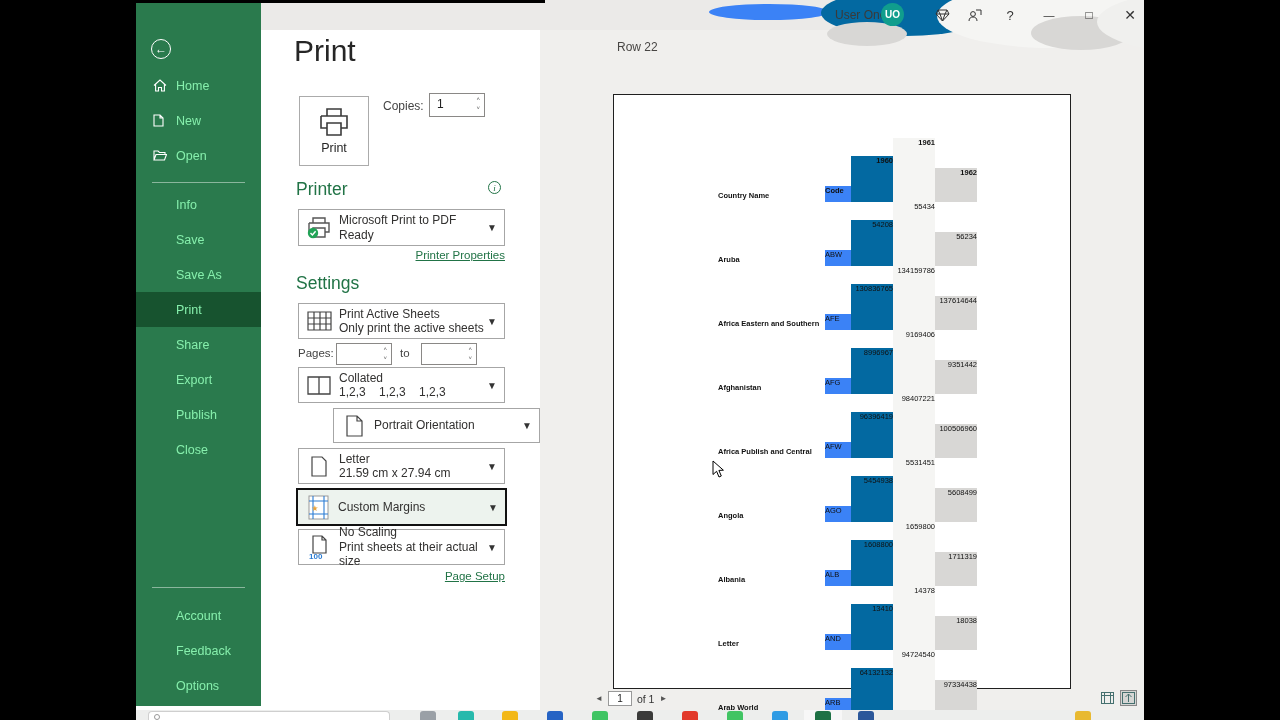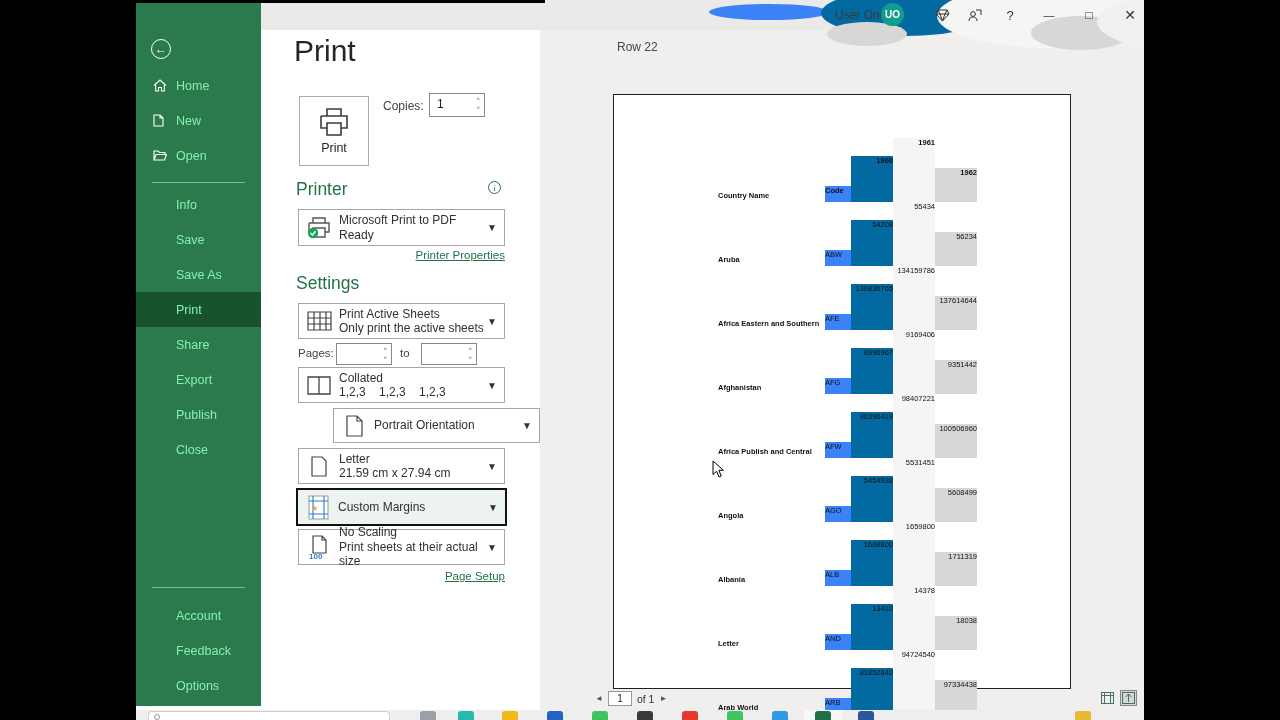--- a/index.html
+++ b/index.html
@@ -414,21 +414,21 @@
               <div class="pv-row">
                 <div class="pv-cell c0">Letter</div>
                 <div class="pv-cell c1">AND</div>
                 <div class="pv-cell c2">13410</div>
                 <div class="pv-cell c3">14378</div>
                 <div class="pv-cell c4">18038</div>
               </div>
               <div class="pv-row">
                 <div class="pv-cell c0">Arab World</div>
                 <div class="pv-cell c1">ARB</div>
-                <div class="pv-cell c2">81852840</div>
+                <div class="pv-cell c2">64132132</div>
                 <div class="pv-cell c3">94724540</div>
                 <div class="pv-cell c4">97334438</div>
               </div>
               <div class="pv-row">
                 <div class="pv-cell c0">United Arab Emirates</div>
                 <div class="pv-cell c1">ARE</div>
                 <div class="pv-cell c2">92417</div>
                 <div class="pv-cell c3">100801</div>
                 <div class="pv-cell c4">112112</div>
               </div>

